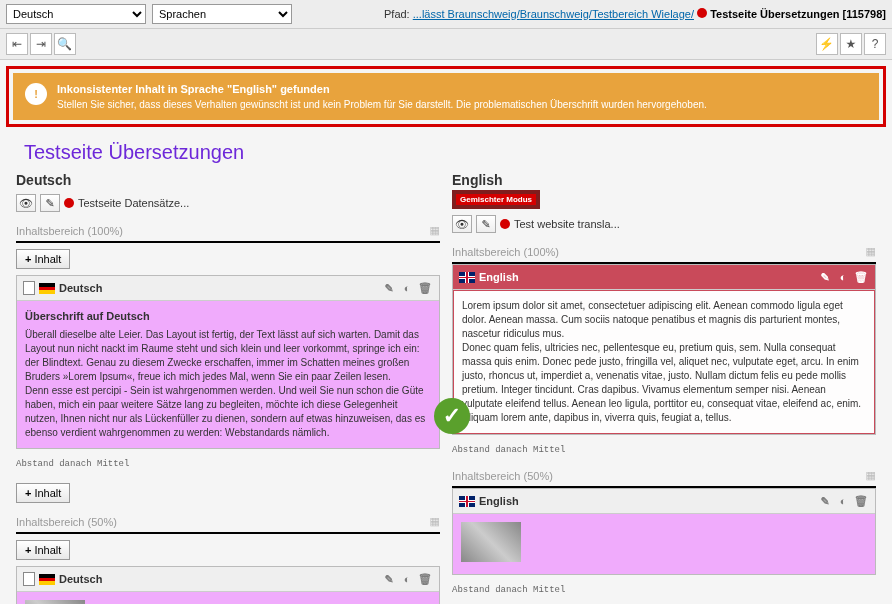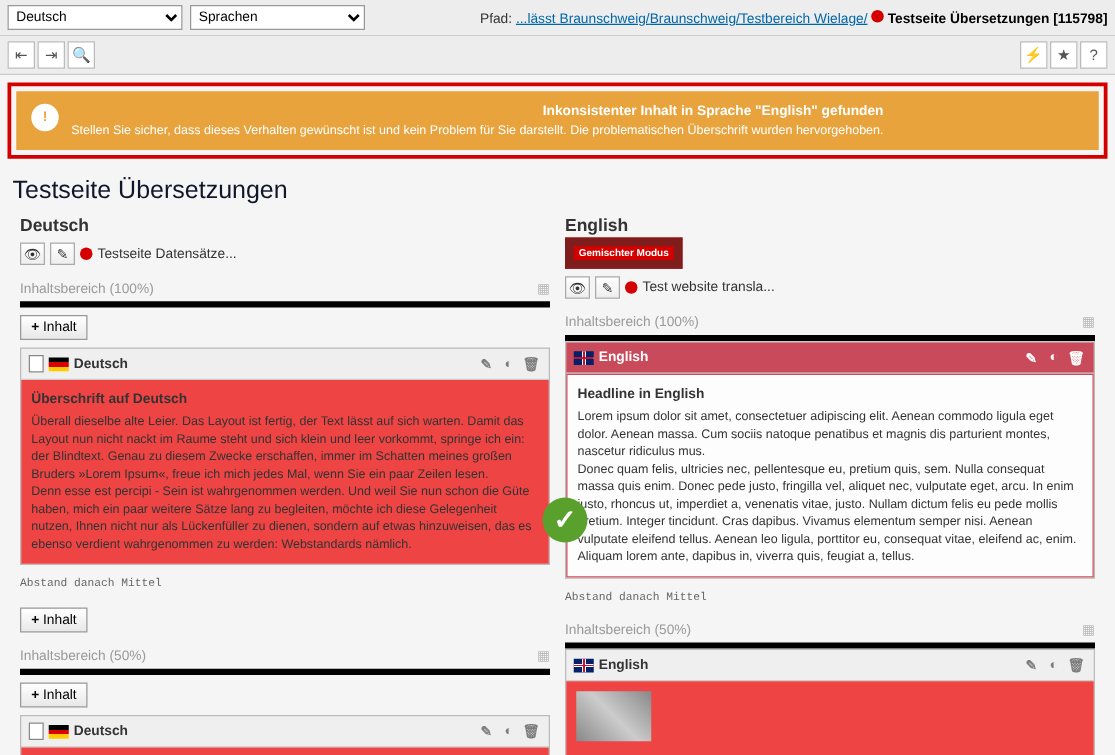--- a/index.html
+++ b/index.html
@@ -8,39 +8,39 @@
 select { font-size: 11px; padding: 2px; border: 1px solid #999; background: #fff; width: 140px; }
 .path { margin-left: auto; font-size: 11px; color: #333; }
 .path a { color: #0066aa; text-decoration: underline; }
 .path .current { font-weight: bold; color: #000; }
 .toolbar { display: flex; padding: 4px 6px; background: #ededed; border-bottom: 1px solid #ccc; gap: 2px; align-items: center; }
 .icon-btn { width: 22px; height: 22px; border: 1px solid #bbb; background: #fff; display: inline-flex; align-items: center; justify-content: center; cursor: pointer; font-size: 12px; color: #555; }
 .spacer { flex: 1; }
 .alert-box { border: 3px solid #d40000; margin: 6px; padding: 4px; }
 .alert { background: #e8a33d; color: #fff; padding: 10px 12px; display: flex; gap: 10px; }
 .alert-icon-c { width: 22px; height: 22px; border-radius: 50%; background: #fff; color: #e8a33d; display: flex; align-items: center; justify-content: center; font-weight: bold; flex-shrink: 0; }
-.alert-body strong { display: block; margin-bottom: 3px; font-size: 11px; text-align: right; }
+.alert-body strong { display: block; margin-bottom: 3px; font-size: 11px; }
 .alert-body span { font-size: 10px; }
-h1 { font-size: 20px; font-weight: normal; padding: 8px 10px; color: #0f172a; }
+h1 { font-size: 20px; font-weight: normal; padding: 8px 24px; color: #6d28d9; }
 .columns { display: flex; gap: 0; padding: 0 10px; }
 .col { flex: 1; padding: 0 6px; position: relative; }
 .col h2 { font-size: 14px; font-weight: bold; margin-bottom: 2px; }
-.badge-mixed { display: inline-block; background: #d40000; color: #fff; font-size: 8px; padding: 1px 4px; border: 7px solid #7f1d1d; font-weight: bold; }
+.badge-mixed { display: inline-block; background: #d40000; color: #fff; font-size: 8px; padding: 1px 4px; border: 4px solid #7f1d1d; font-weight: bold; }
 .page-row { display: flex; align-items: center; gap: 4px; margin: 6px 0; }
 .mini-btn { width: 20px; height: 18px; border: 1px solid #aaa; background: linear-gradient(#fff,#eee); display: inline-flex; align-items: center; justify-content: center; font-size: 11px; cursor: pointer; }
 .red-dot { width: 10px; height: 10px; background: #d40000; border-radius: 50%; display: inline-block; }
-.section-head { display: flex; align-items: center; color: #999; font-size: 11px; padding: 6px 0 4px; border-bottom: 5px solid #000000; }
+.section-head { display: flex; align-items: center; color: #999; font-size: 11px; padding: 6px 0 4px; border-bottom: 2px solid #000000; }
 .section-head .grid-icon { margin-left: auto; color: #bbb; }
 .btn-inhalt { border: 1px solid #999; background: linear-gradient(#fff,#e8e8e8); padding: 3px 8px; font-size: 11px; cursor: pointer; margin: 6px 0; display: inline-flex; align-items: center; gap: 3px; }
 .card { border: 1px solid #bbb; background: #efefef; margin-bottom: 6px; }
 .card-head { display: flex; align-items: center; padding: 4px 6px; border-bottom: 1px solid #ccc; gap: 4px; font-size: 11px; font-weight: bold; }
 .card-head.red { background: #c94a5a; color: #fff; }
 .card-tools { margin-left: auto; display: flex; gap: 2px; opacity: 0.6; }
 .card-tool { width: 16px; height: 16px; display: inline-flex; align-items: center; justify-content: center; font-size: 11px; cursor: pointer; }
-.card-body { padding: 8px; font-size: 10px; line-height: 1.4; background: #ef4444; }
+.card-body { padding: 8px; font-size: 10px; line-height: 1.4; background: #f0abfc; }
 .card-body.red-b { border: 1px solid #c94a5a; background: #fefdfd; }
 .card-body strong { display: block; margin-bottom: 4px; font-size: 11px; }
 .meta { font-size: 9px; font-family: Liberation Mono, monospace; color: #666; padding: 4px 0 8px; }
 .flag { width: 16px; height: 11px; display: inline-block; vertical-align: middle; }
 .flag-de { background: linear-gradient(to bottom, #000 33%, #d00 33%, #d00 66%, #fc0 66%); }
 .flag-en { background: #012169; position: relative; overflow: hidden; }
 .flag-en::before { content: ''; position: absolute; inset: 0; background: linear-gradient(to bottom, transparent 40%, #fff 40%, #fff 60%, transparent 60%), linear-gradient(to right, transparent 40%, #fff 40%, #fff 60%, transparent 60%); }
 .flag-en::after { content: ''; position: absolute; inset: 0; background: linear-gradient(to bottom, transparent 45%, #c8102e 45%, #c8102e 55%, transparent 55%), linear-gradient(to right, transparent 45%, #c8102e 45%, #c8102e 55%, transparent 55%); }
 .overlay-icon { position: absolute; width: 36px; height: 36px; border-radius: 50%; display: flex; align-items: center; justify-content: center; font-size: 22px; font-weight: bold; color: #fff; z-index: 10; }
 .ok-ic { background: #5aa02c; left: -12px; top: 226px; }
@@ -176,21 +176,20 @@
       <div class="card-head red">
         <span class="flag flag-en"></span>
         <span>English</span>
         <div class="card-tools" style="opacity:1;">
           <span class="card-tool">✎</span>
           <span class="card-tool">◐</span>
           <span class="card-tool">🗑</span>
         </div>
       </div>
       <div class="card-body red-b">
-        <strong>Headline in English</strong>
         <span>Lorem ipsum dolor sit amet, consectetuer adipiscing elit. Aenean commodo ligula eget dolor. Aenean massa. Cum sociis natoque penatibus et magnis dis parturient montes, nascetur ridiculus mus.</span><br>
         <span>Donec quam felis, ultricies nec, pellentesque eu, pretium quis, sem. Nulla consequat massa quis enim. Donec pede justo, fringilla vel, aliquet nec, vulputate eget, arcu. In enim justo, rhoncus ut, imperdiet a, venenatis vitae, justo. Nullam dictum felis eu pede mollis pretium. Integer tincidunt. Cras dapibus. Vivamus elementum semper nisi. Aenean vulputate eleifend tellus. Aenean leo ligula, porttitor eu, consequat vitae, eleifend ac, enim. Aliquam lorem ante, dapibus in, viverra quis, feugiat a, tellus.</span>
       </div>
     </div>
     <div class="meta">Abstand danach Mittel</div>
 
     <div class="section-head">
       <span>Inhaltsbereich (50%)</span>
         <span class="grid-icon">▦</span>
     </div>

